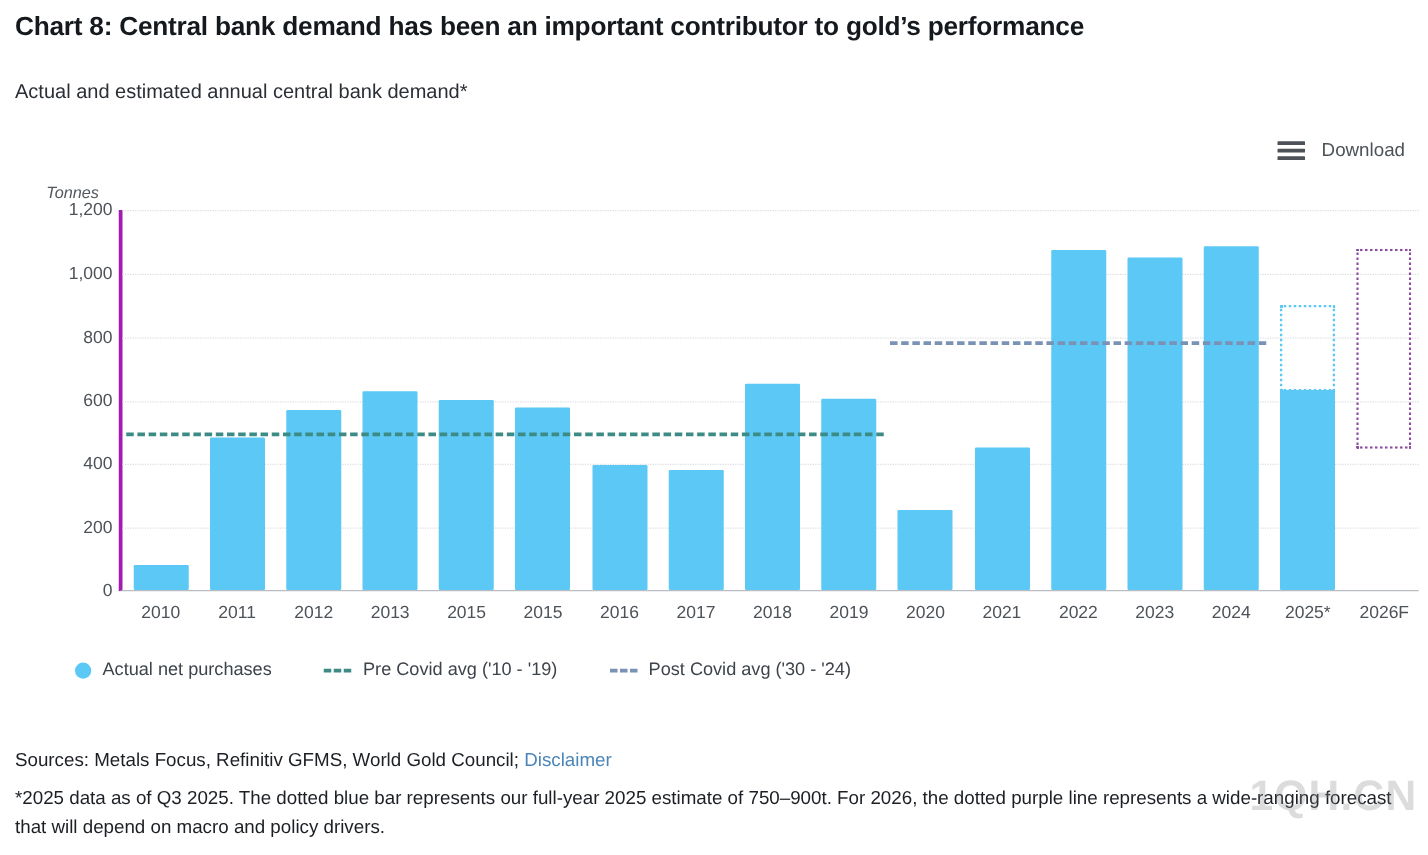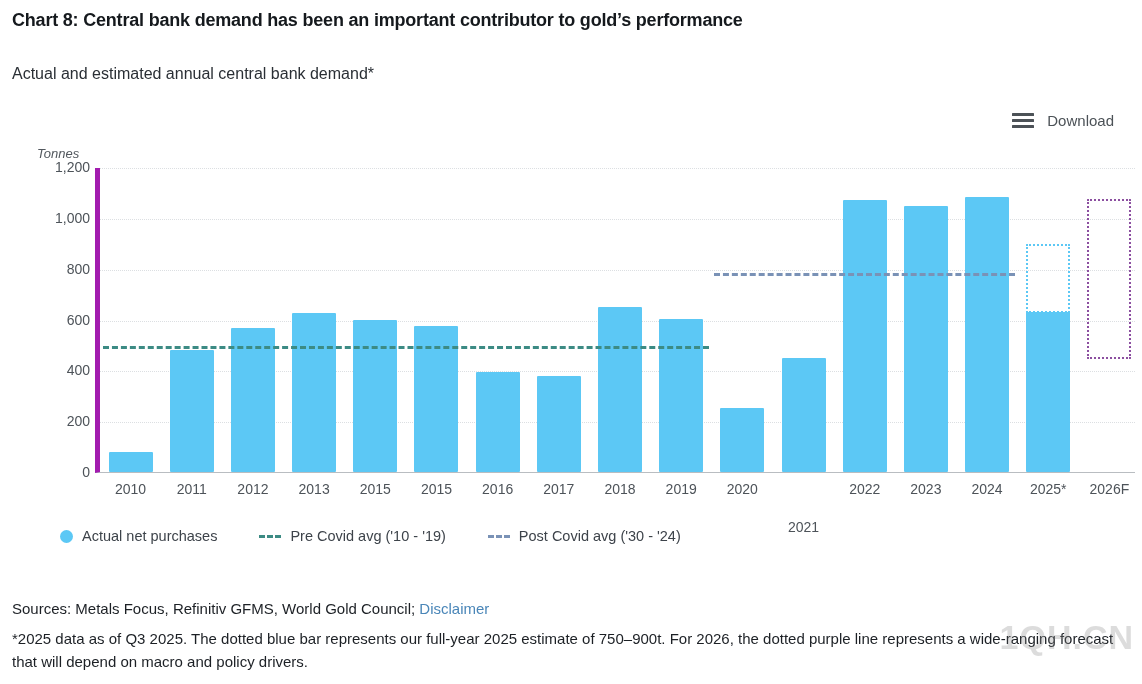--- a/index.html
+++ b/index.html
@@ -7,49 +7,49 @@
   body {
     width:1142px; height:684px;
     background:#ffffff;
     font-family:"Liberation Sans", sans-serif;
     color:#1c2025;
     overflow:hidden;
     position:relative;
   }
   #page-title {
     position:absolute; left:12px; top:10px;
-    font-size:18px; font-weight:bold; letter-spacing:-0.2px;
+    font-size:21px; font-weight:bold; letter-spacing:-0.2px;
     color:#15191d; white-space:nowrap;
   }
   #page-subtitle {
     position:absolute; left:12px; top:65px;
     font-size:16px; color:#2a2f35; font-weight:400;
   }
   
   #download-control {
-    position:absolute; right:28px; top:112px;
+    position:absolute; right:18px; top:112px;
     display:flex; align-items:center; gap:13px;
     cursor:pointer;
   }
   #download-icon { display:flex; flex-direction:column; gap:3px; width:22px; }
   #download-icon i { display:block; height:3px; background:#4c5257; border-radius:0.5px; }
   #download-label { font-size:15px; color:#4c5257; }
 
   
   #chart-area {
     position:absolute; left:16px; top:140px; width:1142px; height:380px;
   }
   #axis-unit {
     position:absolute; left:21px; top:6px;
     font-size:13px; font-style:italic; color:#52585e;
   }
   #plot {
     position:absolute; left:79px; top:28px;
     width:1040px; height:305px;
-    border-left:5px solid #a21caf;
+    border-left:3px solid #a21caf;
     border-bottom:1px solid #b9bdc1;
   }
   .gridline {
     position:absolute; left:0; width:100%; height:0;
     border-top:1px dotted #dcdfe2;
   }
   .ytick {
     position:absolute; right:1068px; width:60px; text-align:right;
     font-size:14px; color:#4d5359; transform:translateY(-9px);
     white-space:nowrap;
@@ -149,21 +149,21 @@
       <div class="xtick" style="left: 52.7647px;">2011</div>
       <div class="xtick" style="left: 113.941px;">2012</div>
       <div class="xtick" style="left: 175.118px;">2013</div>
       <div class="xtick" style="left: 236.294px;">2015</div>
       <div class="xtick" style="left: 297.471px;">2015</div>
       <div class="xtick" style="left: 358.647px;">2016</div>
       <div class="xtick" style="left: 419.824px;">2017</div>
       <div class="xtick" style="left: 481px;">2018</div>
       <div class="xtick" style="left: 542.176px;">2019</div>
       <div class="xtick" style="left: 603.353px;">2020</div>
-      <div class="xtick" style="left: 664.529px; margin-top: 38px;">2021</div>
+      <div class="xtick" style="left: 664.529px;">2021</div>
       <div class="xtick" style="left: 725.706px;">2022</div>
       <div class="xtick" style="left: 786.882px;">2023</div>
       <div class="xtick" style="left: 848.059px;">2024</div>
       <div class="xtick" style="left: 909.235px;">2025*</div>
       <div class="xtick" style="left: 970.412px;">2026F</div>
     </div>
 <div class="ytick" style="top: 333px;">0</div>
     <div class="ytick" style="top: 282.167px;">200</div>
     <div class="ytick" style="top: 231.333px;">400</div>
     <div class="ytick" style="top: 180.5px;">600</div>

